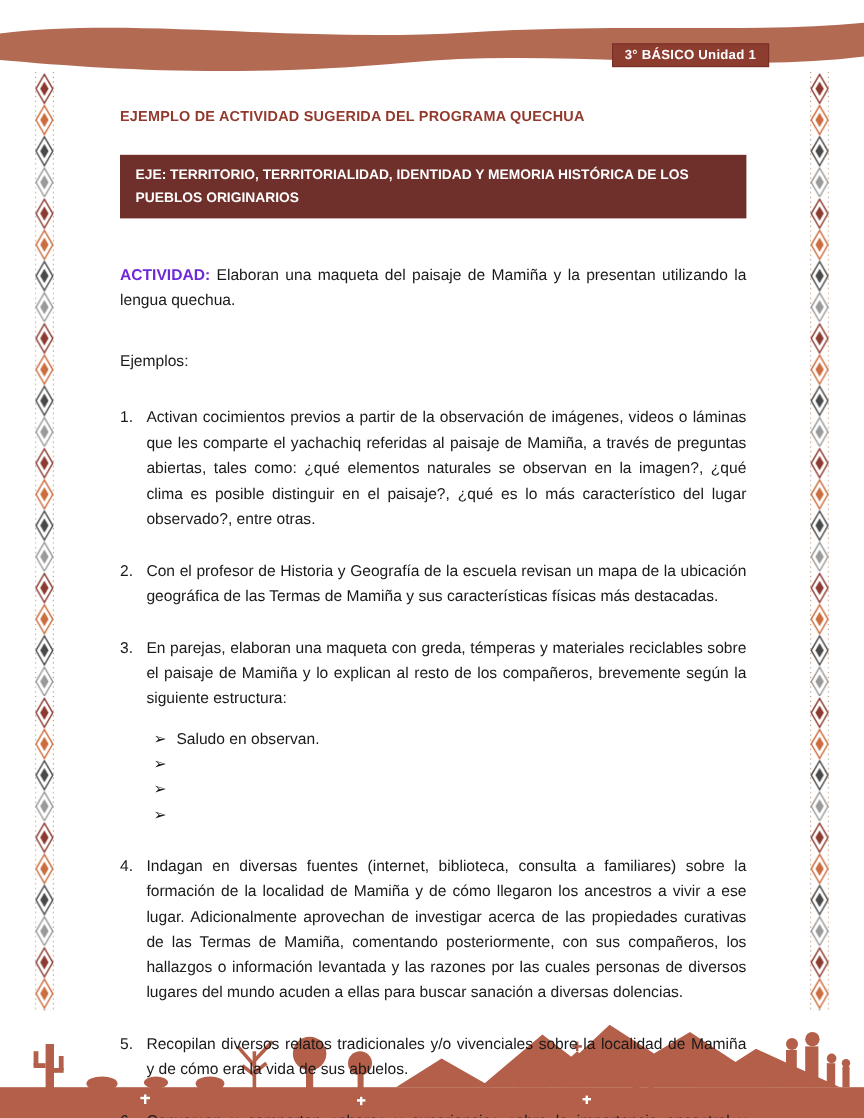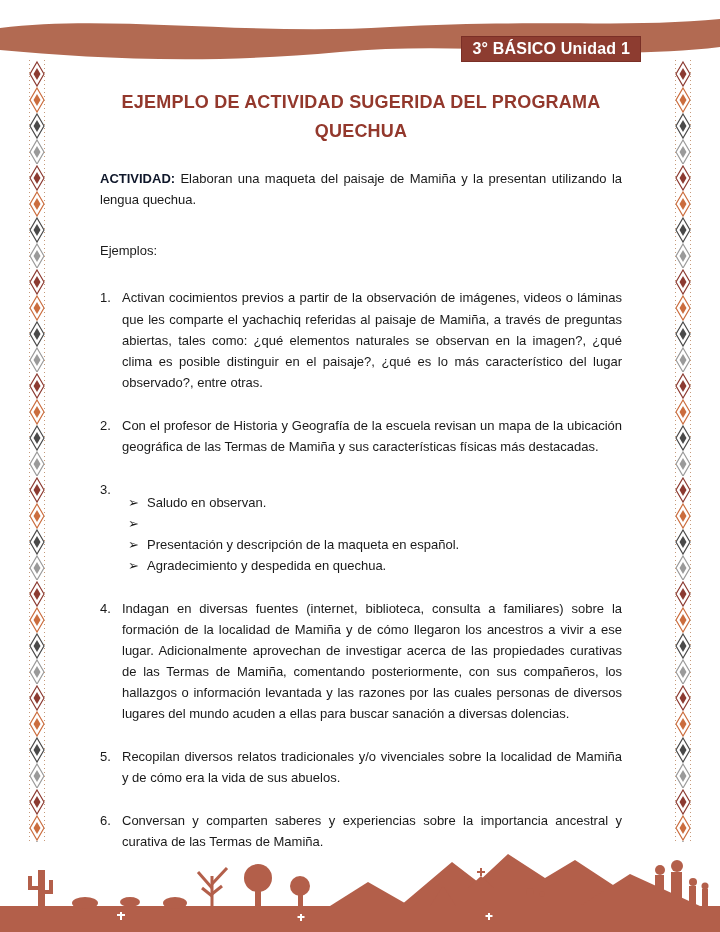--- a/index.html
+++ b/index.html
@@ -7,45 +7,45 @@
     width:720px;height:932px;position:relative;overflow:hidden;
     background:#ffffff;
     font-family:"Liberation Sans", sans-serif;
     color:#1a1a1a;
   }
   
   .top-wave{position:absolute;top:0;left:0;width:720px;height:72px;z-index:1;}
   .badge{
     position:absolute;top:37px;right:80px;z-index:2;
     background:#8d3c30;color:#ffffff;
-    font-size:16px;font-weight:bold;
+    font-size:11px;font-weight:bold;
     padding:3px 10px;letter-spacing:.2px;
     box-shadow:0 0 0 1px #7a2f26;
     text-align:right;
   }
   
   .border-strip{position:absolute;top:60px;width:16px;height:782px;z-index:1;}
   .border-left{left:29px;}
   .border-right{right:29px;}
   
   .content{
     position:absolute;left:100px;top:84px;width:522px;z-index:2;
     font-size:13px;line-height:1.62;
   }
   .page-title{
-    color:#93382c;font-weight:bold;font-size:18px;
-    text-align:center;margin:4px 0 22px 0;letter-spacing:.2px;
+    color:#93382c;font-weight:bold;font-size:12px;
+    margin:4px 0 22px 0;letter-spacing:.2px;
   }
   .eje-banner{
     background:#6f2f2a;color:#ffffff;font-weight:bold;
     font-size:11.5px;line-height:1.6;
     padding:8px 13px;margin:0 0 36px 0;
   }
   .actividad{ text-align:justify;margin:0 0 30px 0;}
-  .actividad-label{color:#0f172a;font-weight:bold;}
+  .actividad-label{color:#6d28d9;font-weight:bold;}
   .ejemplos{margin:12px 0 26px 0;}
   .item{display:flex;margin:0 0 22px 0;}
   .num{flex:0 0 22px;}
   .icol{flex:1;min-width:0;}
   .itxt{margin:0;text-align:justify;}
   .sublist{margin:13px 0 0 6px;}
   .subitem{display:flex;gap:7px;}
   .sb{flex:0 0 12px;}
   
   .footer{position:absolute;left:0;bottom:0;width:720px;height:90px;z-index:1;}
@@ -100,20 +100,21 @@
       </pattern>
     </defs>
     <rect width="16" height="782" fill="url(#weaveR)"></rect>
   </svg>
 </div>
 
 <div class="content">
 
   <h1 class="page-title">EJEMPLO DE ACTIVIDAD SUGERIDA DEL PROGRAMA QUECHUA</h1>
 
+  <div class="eje-banner">EJE: TERRITORIO, TERRITORIALIDAD, IDENTIDAD Y MEMORIA HISTÓRICA DE LOS PUEBLOS ORIGINARIOS</div>
 
   <p class="actividad"><span class="actividad-label">ACTIVIDAD:</span><span> Elaboran una maqueta del paisaje de Mamiña y la presentan utilizando la lengua quechua.</span></p>
 
   <p class="ejemplos">Ejemplos:</p>
 
   <div class="item">
     <span class="num">1.</span>
     <div class="icol">
         <p class="itxt">Activan cocimientos previos a partir de la observación de imágenes, videos o láminas que les comparte el yachachiq referidas al paisaje de Mamiña, a través de preguntas abiertas, tales como: ¿qué elementos naturales se observan en la imagen?, ¿qué clima es posible distinguir en el paisaje?, ¿qué es lo más característico del lugar observado?, entre otras.</p>
       </div>
@@ -122,35 +123,34 @@
   <div class="item">
     <span class="num">2.</span>
     <div class="icol">
         <p class="itxt">Con el profesor de Historia y Geografía de la escuela revisan un mapa de la ubicación geográfica de las Termas de Mamiña y sus características físicas más destacadas.</p>
       </div>
   </div>
 
   <div class="item">
     <span class="num">3.</span>
     <div class="icol">
+      <p class="itxt">En parejas, elaboran una maqueta con greda, témperas y materiales reciclables sobre el paisaje de Mamiña y lo explican al resto de los compañeros, brevemente según la siguiente estructura:</p>
       <div class="sublist">
         <div class="subitem">
             <span class="sb">➢</span>
             <span>Saludo en observan.</span>
           </div>
         <div class="subitem">
             <span class="sb">➢</span>
           </div>
         <div class="subitem">
             <span class="sb">➢</span>
-            <span>Presentación y descripción de la maqueta en español.</span>
-          </div>
-        <div class="subitem">
-            <span class="sb">➢</span>
-            <span>Agradecimiento y despedida en quechua.</span>
+          </div>
+        <div class="subitem">
+            <span class="sb">➢</span>
           </div>
       </div>
     </div>
   </div>
 
   <div class="item">
     <span class="num">4.</span>
     <div class="icol">
         <p class="itxt">Indagan en diversas fuentes (internet, biblioteca, consulta a familiares) sobre la formación de la localidad de Mamiña y de cómo llegaron los ancestros a vivir a ese lugar. Adicionalmente aprovechan de investigar acerca de las propiedades curativas de las Termas de Mamiña, comentando posteriormente, con sus compañeros, los hallazgos o información levantada y las razones por las cuales personas de diversos lugares del mundo acuden a ellas para buscar sanación a diversas dolencias.</p>
       </div>

